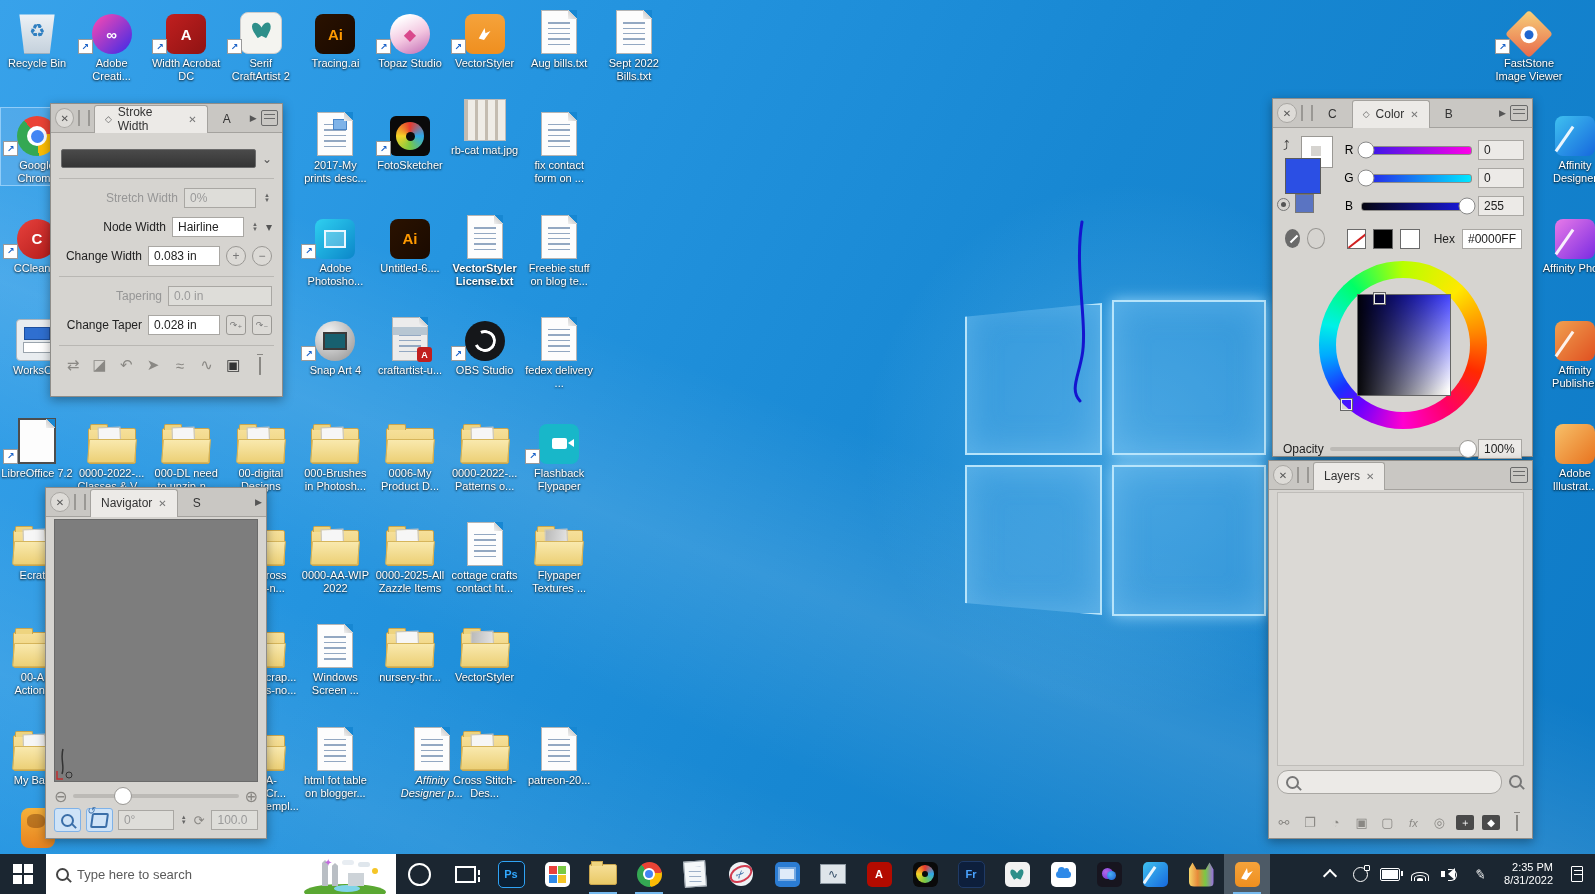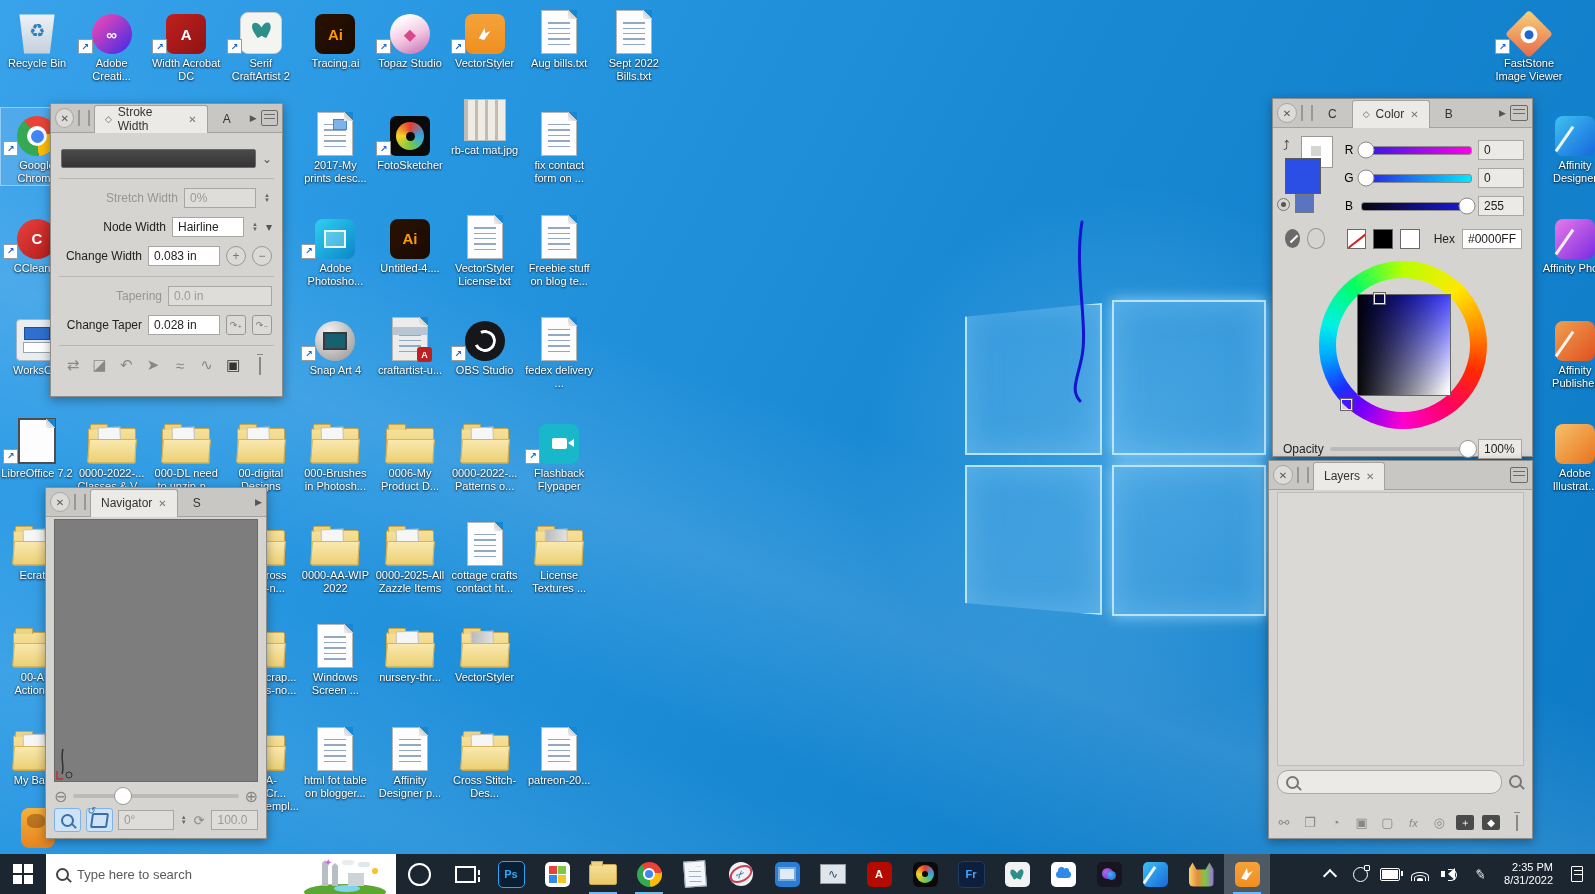--- a/index.html
+++ b/index.html
@@ -418,23 +418,23 @@
         <span class="sc">↗</span>
       </div>
       <div class="ilabel">Adobe Photosho...</div>
     </div>
     <div class="icon-cell" style="left: 374px; top: 210.8px;">
       <div class="ibox">
         <div class="sq" style="background:linear-gradient(135deg,#2a1200,#1a0a00)">
               <span style="color:#ff9a00;font-size:15px">Ai</span>
         </div>
       </div>
-      <div class="ilabel">Untitled-4....</div>
-    </div>
-    <div class="icon-cell" style="left: 448.6px; top: 210.8px;">
+      <div class="ilabel">Untitled-6....</div>
+    </div>
+    <div class="icon-cell" style="left: 448.6px; top: 210.8px; font-weight: bold;">
       <div class="ibox">
         <div class="page"></div>
       </div>
       <div class="ilabel">VectorStyler License.txt</div>
     </div>
     <div class="icon-cell" style="left: 523.2px; top: 210.8px;">
       <div class="ibox">
         <div class="page"></div>
       </div>
       <div class="ilabel">Freebie stuff on blog te...</div>
@@ -605,21 +605,21 @@
       </div>
       <div class="ilabel">cottage crafts contact ht...</div>
     </div>
     <div class="icon-cell" style="left: 523.2px; top: 518px;">
       <div class="ibox">
         <div class="folder">
           <span class="sheet grey"></span>
           <span class="flap"></span>
         </div>
       </div>
-      <div class="ilabel">License Textures ...</div>
+      <div class="ilabel">Flypaper Textures ...</div>
     </div>
     <div class="icon-cell" style="left: 1px; top: 518px;">
       <div class="ibox">
         <div class="folder">
           <span class="sheet art"></span>
           <span class="flap"></span>
         </div>
       </div>
       <div class="ilabel">Ecrat...</div>
     </div>
@@ -681,21 +681,21 @@
       </div>
       <div class="ilabel">A-Cr...
 empl...</div>
     </div>
     <div class="icon-cell" style="left: 299.4px; top: 722.8px;">
       <div class="ibox">
         <div class="page"></div>
       </div>
       <div class="ilabel">html fot table on blogger...</div>
     </div>
-    <div class="icon-cell" style="left: 374px; top: 722.8px;">
+    <div class="icon-cell" style="left: 396px; top: 722.8px; font-style: italic;">
       <div class="ibox">
         <div class="page"></div>
       </div>
       <div class="ilabel">Affinity Designer p...</div>
     </div>
     <div class="icon-cell" style="left: 448.6px; top: 722.8px;">
       <div class="ibox">
         <div class="folder">
           <span class="sheet art"></span>
           <span class="flap"></span>

